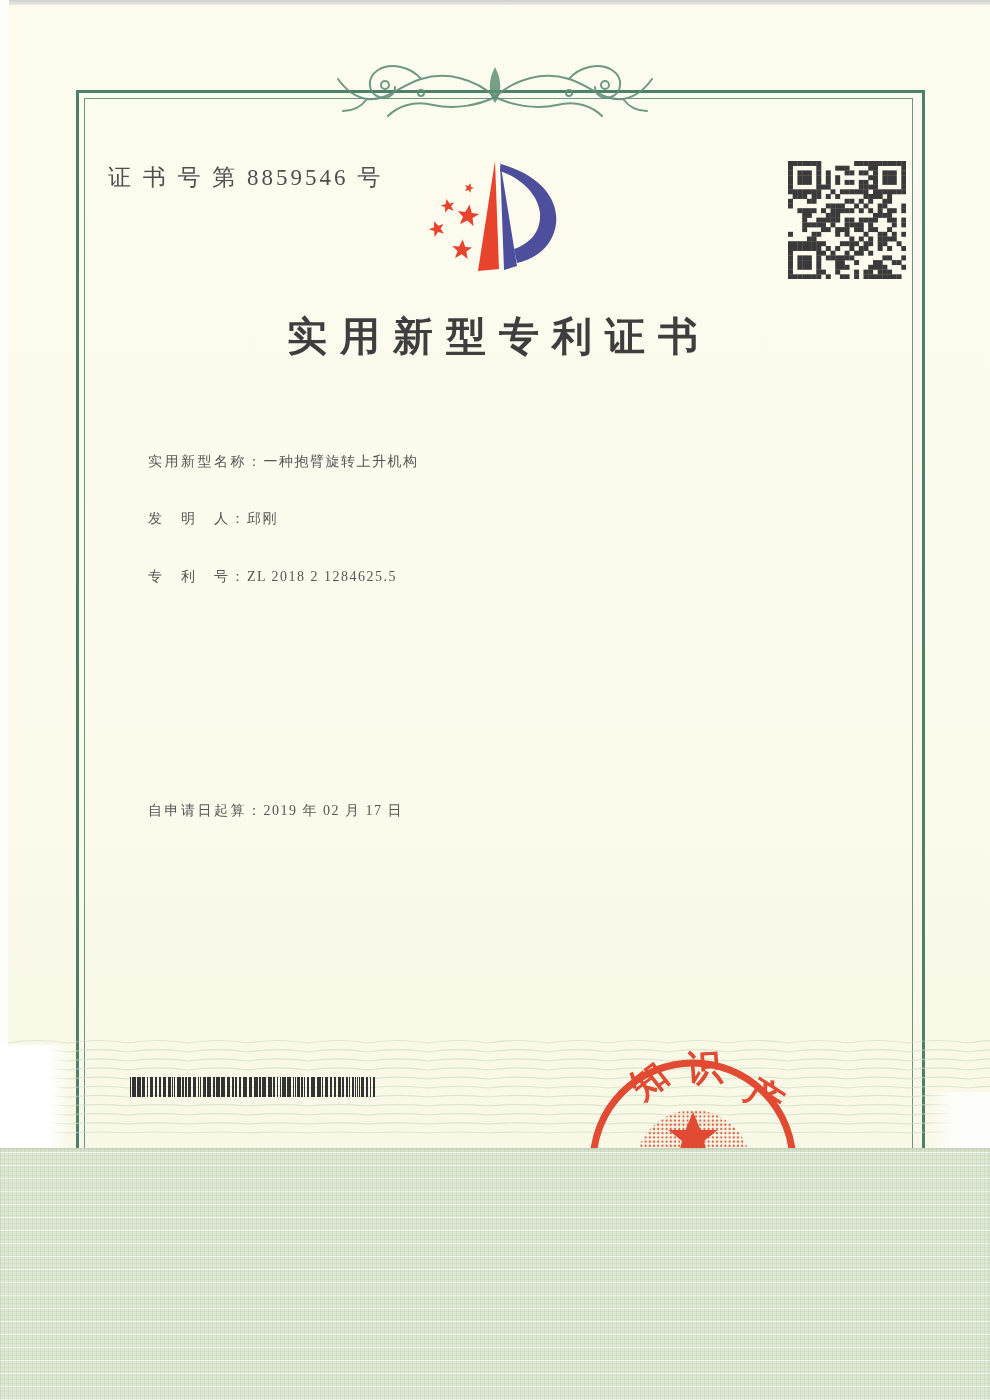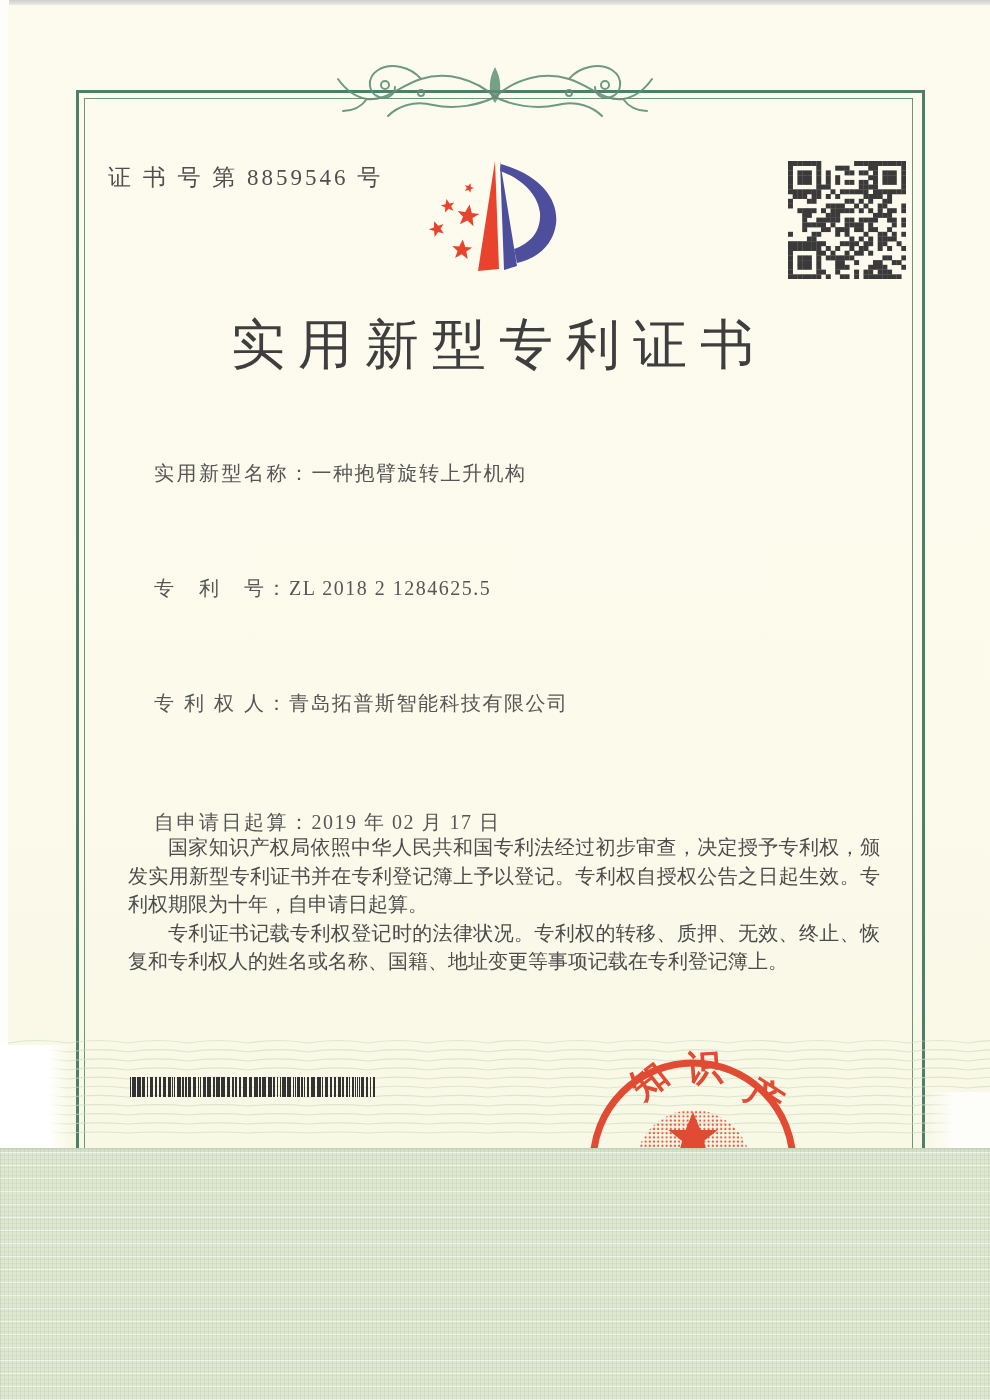--- a/index.html
+++ b/index.html
@@ -19,23 +19,23 @@
   .frame-outer{position:absolute;left:68px;top:85px;width:843px;height:1150px;
     border:3px solid #4e7f68;}
   .frame-inner{position:absolute;left:76px;top:93px;width:827px;height:1150px;
     border:1.5px solid #6c937d;}
   .flourish{position:absolute;left:317px;top:44px;width:340px;height:85px;}
   .cert-number{position:absolute;left:100px;top:157px;font-size:23px;color:#4f4f4f;
     letter-spacing:3px;}
   .logo{position:absolute;left:392px;top:134px;width:180px;height:160px;}
   .qr{position:absolute;left:780px;top:156px;width:118px;height:118px;}
   .title{position:absolute;left:0;top:304px;width:982px;text-align:center;
-    font-size:54px;font-weight:400;letter-spacing:13px;color:#3e3e3e;}
+    font-size:40px;font-weight:700;letter-spacing:13px;color:#3e3e3e;}
   .field-row{position:absolute;left:0;width:982px;padding-left:120px;box-sizing:border-box;
-    font-size:20px;color:#565656;letter-spacing:1.5px;white-space:pre;}
+    font-size:14px;color:#565656;letter-spacing:1.5px;white-space:pre;}
   .field-row .flabel{letter-spacing:2.5px;}
   .grant-no-group{position:absolute;left:497px;top:0;white-space:pre;}
   .paras{position:absolute;left:120px;top:828px;width:752px;
     font-size:20px;line-height:28.5px;color:#4c4c4c;text-align:justify;}
   .paras p{margin:0;text-indent:2em;}
   .barcode{position:absolute;left:120px;top:1072px;width:252px;height:20px;}
   .waves{position:absolute;left:0px;top:1030px;width:982px;height:113px;}
   .seal{position:absolute;left:552px;top:1030px;width:270px;height:113px;}
   .seal text{font-family:"Liberation Serif","DejaVu Serif",serif;font-weight:bold;}
   
@@ -424,34 +424,30 @@
       <rect x="99.1" y="113.3" width="4.97" height="4.97"></rect>
       <rect x="103.8" y="113.3" width="4.97" height="4.97"></rect>
       <rect x="108.6" y="113.3" width="4.97" height="4.97"></rect>
     </svg>
 
   <div class="title">实用新型专利证书</div>
 
   <div class="field-row" style="top:432px">
     <span class="flabel">实用新型名称：</span><span class="fvalue">一种抱臂旋转上升机构</span>
   </div>
+  <div class="field-row" style="top:489px">
+    <span class="flabel">发　明　人：</span><span class="fvalue">邱刚</span>
+  </div>
   <div class="field-row" style="top:547px">
     <span class="flabel">专　利　号：</span><span class="fvalue">ZL 2018 2 1284625.5</span>
-  </div>
-  <div class="field-row" style="top:662px">
-    <span class="flabel">专 利 权 人：</span><span class="fvalue">青岛拓普斯智能科技有限公司</span>
   </div>
   <div class="field-row" style="top:781px">
     <span class="flabel">自申请日起算：</span><span class="fvalue">2019 年 02 月 17 日</span>
   </div>
 
-  <div class="paras">
-    <p>国家知识产权局依照中华人民共和国专利法经过初步审查，决定授予专利权，颁发实用新型专利证书并在专利登记簿上予以登记。专利权自授权公告之日起生效。专利权期限为十年，自申请日起算。</p>
-    <p>专利证书记载专利权登记时的法律状况。专利权的转移、质押、无效、终止、恢复和专利权人的姓名或名称、国籍、地址变更等事项记载在专利登记簿上。</p>
-  </div>
 
   <svg class="waves" viewBox="0 0 982 113" id="waves" stroke="#ccdcbf" fill="none" stroke-width="1.2" opacity="0.65">
       <path d="M0 8 q30 -5 60 0 q30 -5 60 0 q30 -5 60 0 q30 -5 60 0 q30 -5 60 0 q30 -5 60 0 q30 -5 60 0 q30 -5 60 0 q30 -5 60 0 q30 -5 60 0 q30 -5 60 0 q30 -5 60 0 q30 -5 60 0 q30 -5 60 0 q30 -5 60 0 q30 -5 60 0 q30 -5 60 0"></path>
       <path d="M0 17 q30 -4.7 60 0 q30 -4.7 60 0 q30 -4.7 60 0 q30 -4.7 60 0 q30 -4.7 60 0 q30 -4.7 60 0 q30 -4.7 60 0 q30 -4.7 60 0 q30 -4.7 60 0 q30 -4.7 60 0 q30 -4.7 60 0 q30 -4.7 60 0 q30 -4.7 60 0 q30 -4.7 60 0 q30 -4.7 60 0 q30 -4.7 60 0 q30 -4.7 60 0"></path>
       <path d="M0 26 q30 -4.4 60 0 q30 -4.4 60 0 q30 -4.4 60 0 q30 -4.4 60 0 q30 -4.4 60 0 q30 -4.4 60 0 q30 -4.4 60 0 q30 -4.4 60 0 q30 -4.4 60 0 q30 -4.4 60 0 q30 -4.4 60 0 q30 -4.4 60 0 q30 -4.4 60 0 q30 -4.4 60 0 q30 -4.4 60 0 q30 -4.4 60 0 q30 -4.4 60 0"></path>
       <path d="M0 35 q30 -4.1 60 0 q30 -4.1 60 0 q30 -4.1 60 0 q30 -4.1 60 0 q30 -4.1 60 0 q30 -4.1 60 0 q30 -4.1 60 0 q30 -4.1 60 0 q30 -4.1 60 0 q30 -4.1 60 0 q30 -4.1 60 0 q30 -4.1 60 0 q30 -4.1 60 0 q30 -4.1 60 0 q30 -4.1 60 0 q30 -4.1 60 0 q30 -4.1 60 0"></path>
       <path d="M0 44 q30 -3.8 60 0 q30 -3.8 60 0 q30 -3.8 60 0 q30 -3.8 60 0 q30 -3.8 60 0 q30 -3.8 60 0 q30 -3.8 60 0 q30 -3.8 60 0 q30 -3.8 60 0 q30 -3.8 60 0 q30 -3.8 60 0 q30 -3.8 60 0 q30 -3.8 60 0 q30 -3.8 60 0 q30 -3.8 60 0 q30 -3.8 60 0 q30 -3.8 60 0"></path>
       <path d="M0 53 q30 -3.5 60 0 q30 -3.5 60 0 q30 -3.5 60 0 q30 -3.5 60 0 q30 -3.5 60 0 q30 -3.5 60 0 q30 -3.5 60 0 q30 -3.5 60 0 q30 -3.5 60 0 q30 -3.5 60 0 q30 -3.5 60 0 q30 -3.5 60 0 q30 -3.5 60 0 q30 -3.5 60 0 q30 -3.5 60 0 q30 -3.5 60 0 q30 -3.5 60 0"></path>
       <path d="M0 62 q30 -3.2 60 0 q30 -3.2 60 0 q30 -3.2 60 0 q30 -3.2 60 0 q30 -3.2 60 0 q30 -3.2 60 0 q30 -3.2 60 0 q30 -3.2 60 0 q30 -3.2 60 0 q30 -3.2 60 0 q30 -3.2 60 0 q30 -3.2 60 0 q30 -3.2 60 0 q30 -3.2 60 0 q30 -3.2 60 0 q30 -3.2 60 0 q30 -3.2 60 0"></path>
       <path d="M0 71 q30 -2.9 60 0 q30 -2.9 60 0 q30 -2.9 60 0 q30 -2.9 60 0 q30 -2.9 60 0 q30 -2.9 60 0 q30 -2.9 60 0 q30 -2.9 60 0 q30 -2.9 60 0 q30 -2.9 60 0 q30 -2.9 60 0 q30 -2.9 60 0 q30 -2.9 60 0 q30 -2.9 60 0 q30 -2.9 60 0 q30 -2.9 60 0 q30 -2.9 60 0"></path>

